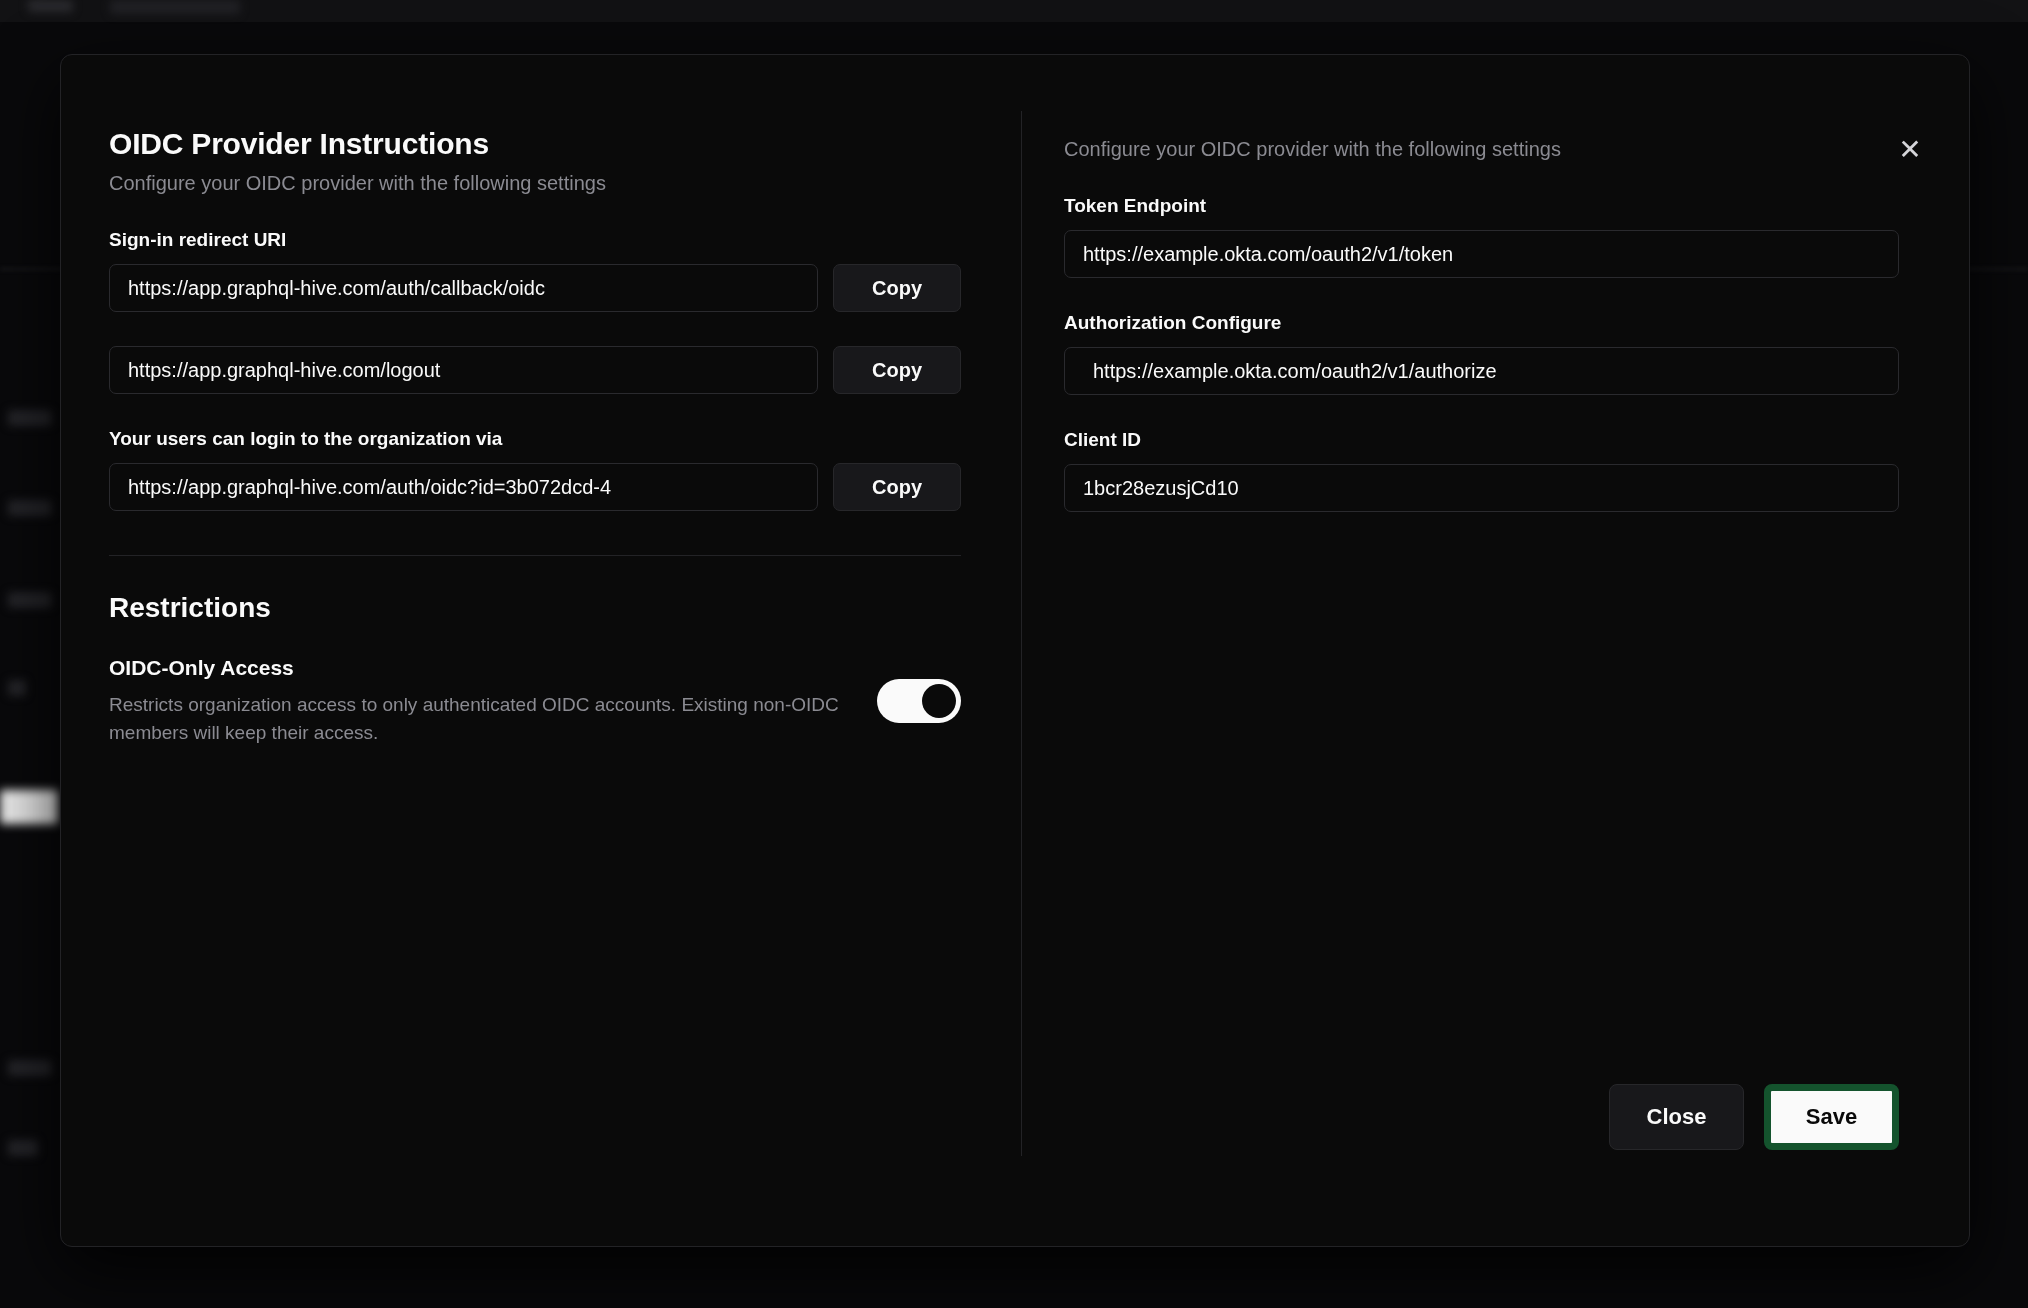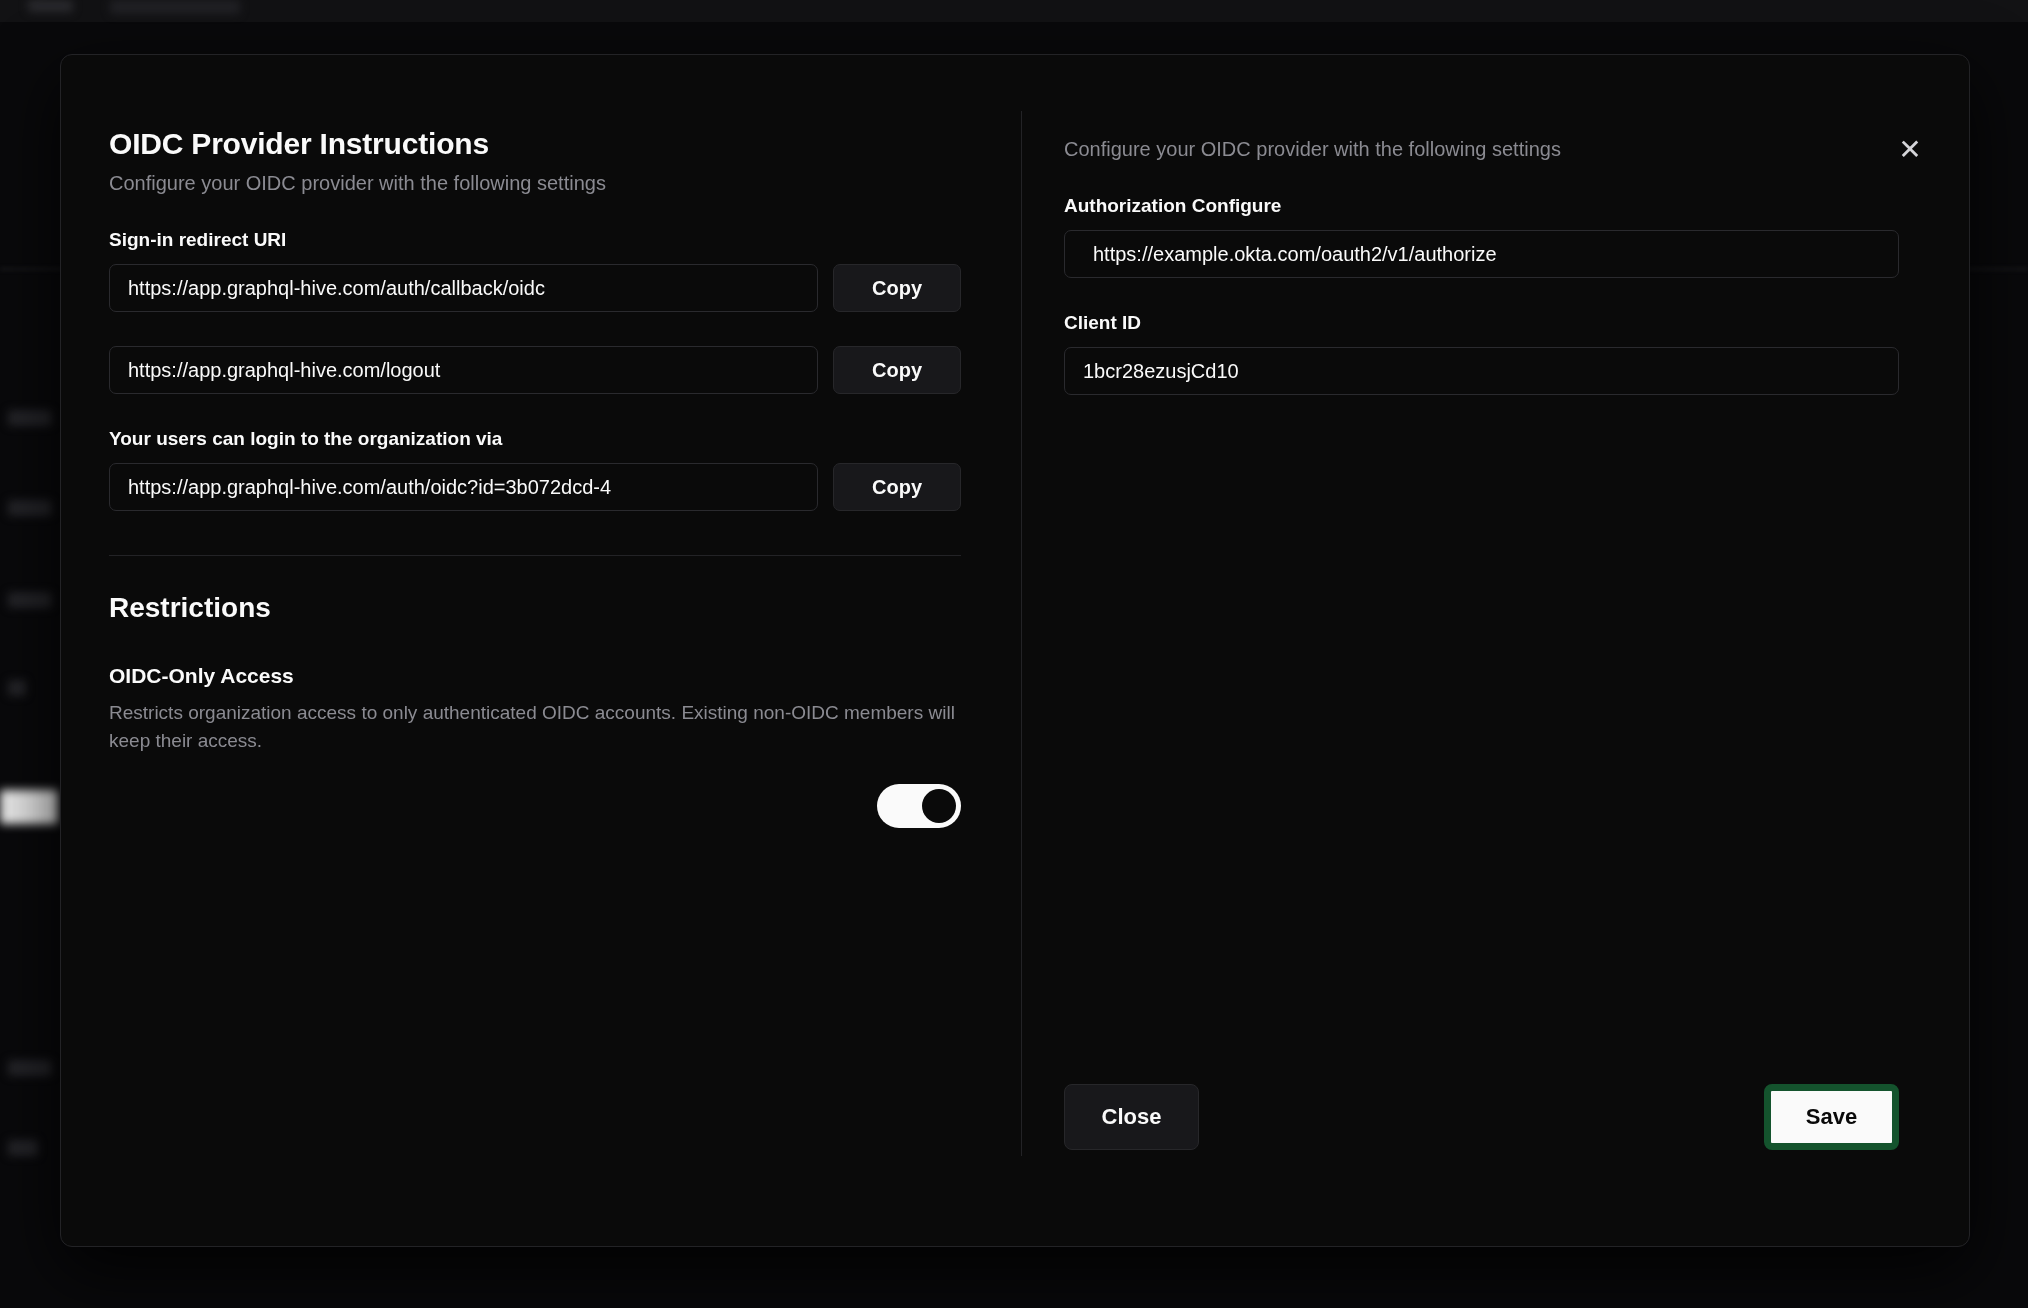--- a/index.html
+++ b/index.html
@@ -176,26 +176,25 @@
   }
 
   h3.sub-section-title {
     margin-top: 36px;
     font-size: 28px;
     font-weight: 700;
     color: #fafafa;
   }
 
   .toggle-row {
-    margin-top: 40px;
-    display: flex;
-    align-items: flex-end;
+    margin-top: 32px;
+    display: flex;
+    align-items: center;
     justify-content: space-between;
     gap: 30px;
-    flex-direction: column;
   }
   .toggle-text .t-title {
     font-size: 21px;
     font-weight: 700;
     color: #fafafa;
   }
   .toggle-text .t-desc {
     margin-top: 11px;
     font-size: 19px;
     line-height: 1.45;
@@ -219,21 +218,21 @@
     background: #0a0a0a;
   }
 
   
   .right-fields { flex: 1; }
   .right-field { margin-top: 34px; }
   .right-field:first-child { margin-top: 34px; }
 
   .footer-actions {
     display: flex;
-    justify-content: space-between;
+    justify-content: flex-end;
     gap: 20px;
     padding-bottom: 96px;
   }
   .btn {
     height: 66px;
     min-width: 135px;
     border-radius: 8px;
     font-size: 22px;
     font-weight: 700;
     font-family: "Liberation Sans", sans-serif;
@@ -315,20 +314,24 @@
         </button>
       </div>
     </div>
 
     <div class="col-divider"></div>
 
     <div class="col-right">
       <div class="right-fields">
         <p class="section-sub">Configure your OIDC provider with the following settings</p>
 
+        <div class="right-field">
+          <span class="field-label">Token Endpoint</span>
+          <input class="text-input" style="width: 100%;" type="text" value="https://example.okta.com/oauth2/v1/token">
+        </div>
 
 
         <div class="right-field">
           <span class="field-label">Authorization Configure</span>
           <input class="text-input" style="width: 100%; padding-left: 28px;" type="text" value="https://example.okta.com/oauth2/v1/authorize">
         </div>
 
         <div class="right-field">
           <span class="field-label">Client ID</span>
           <input class="text-input" style="width: 100%;" type="text" value="1bcr28ezusjCd10">

